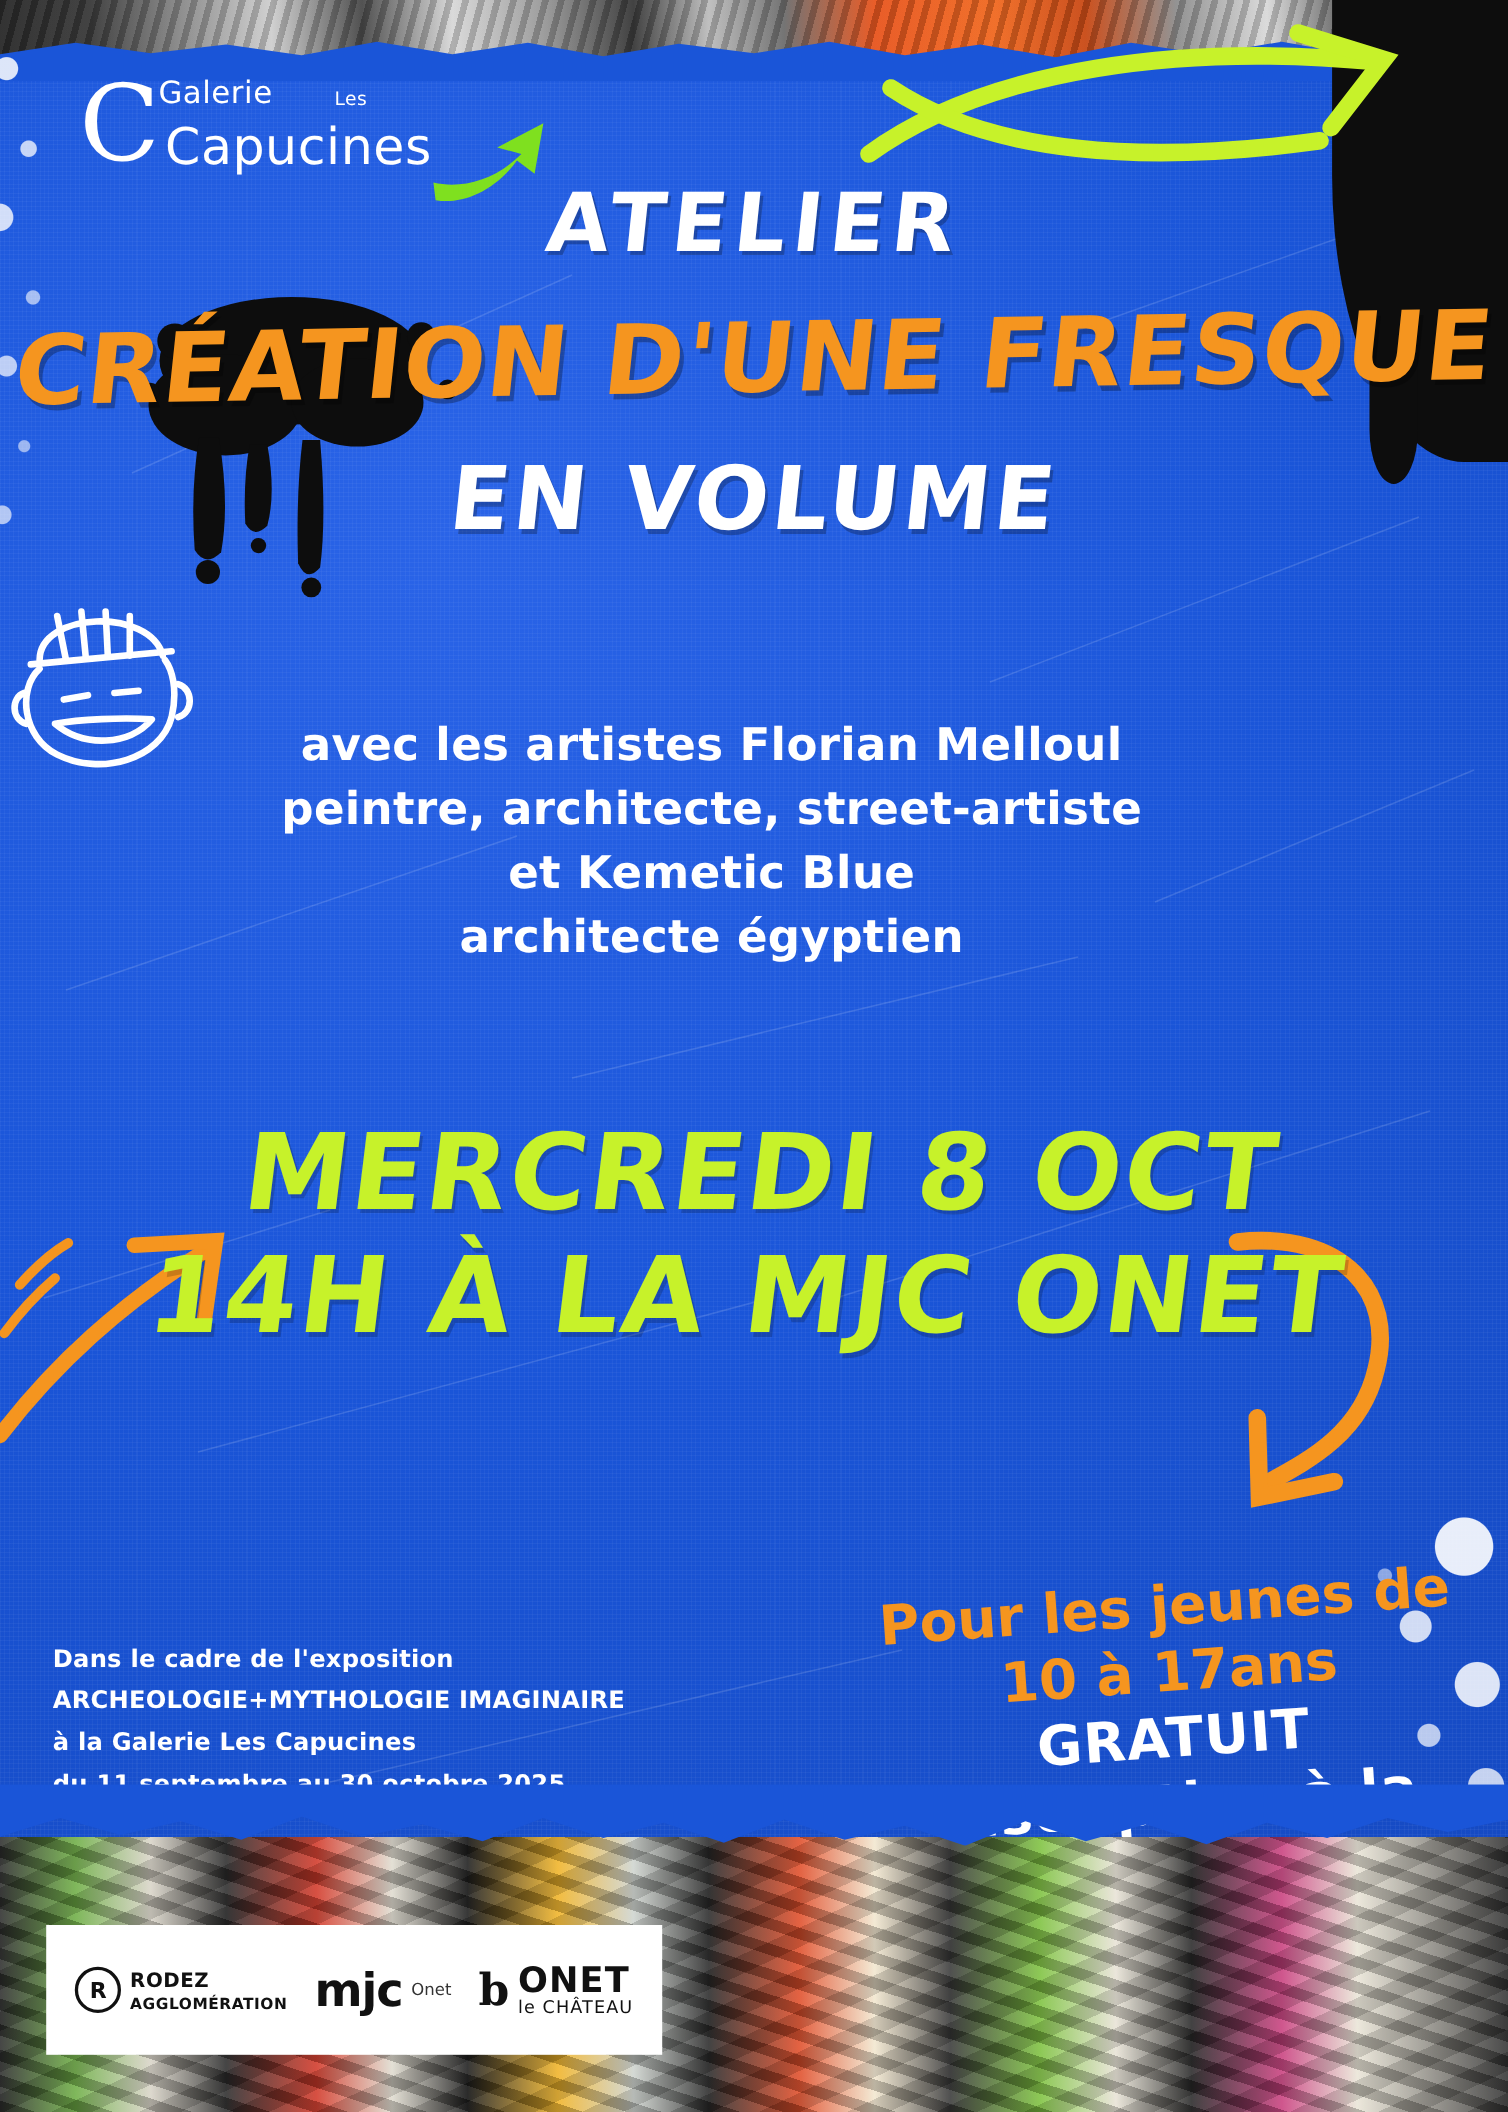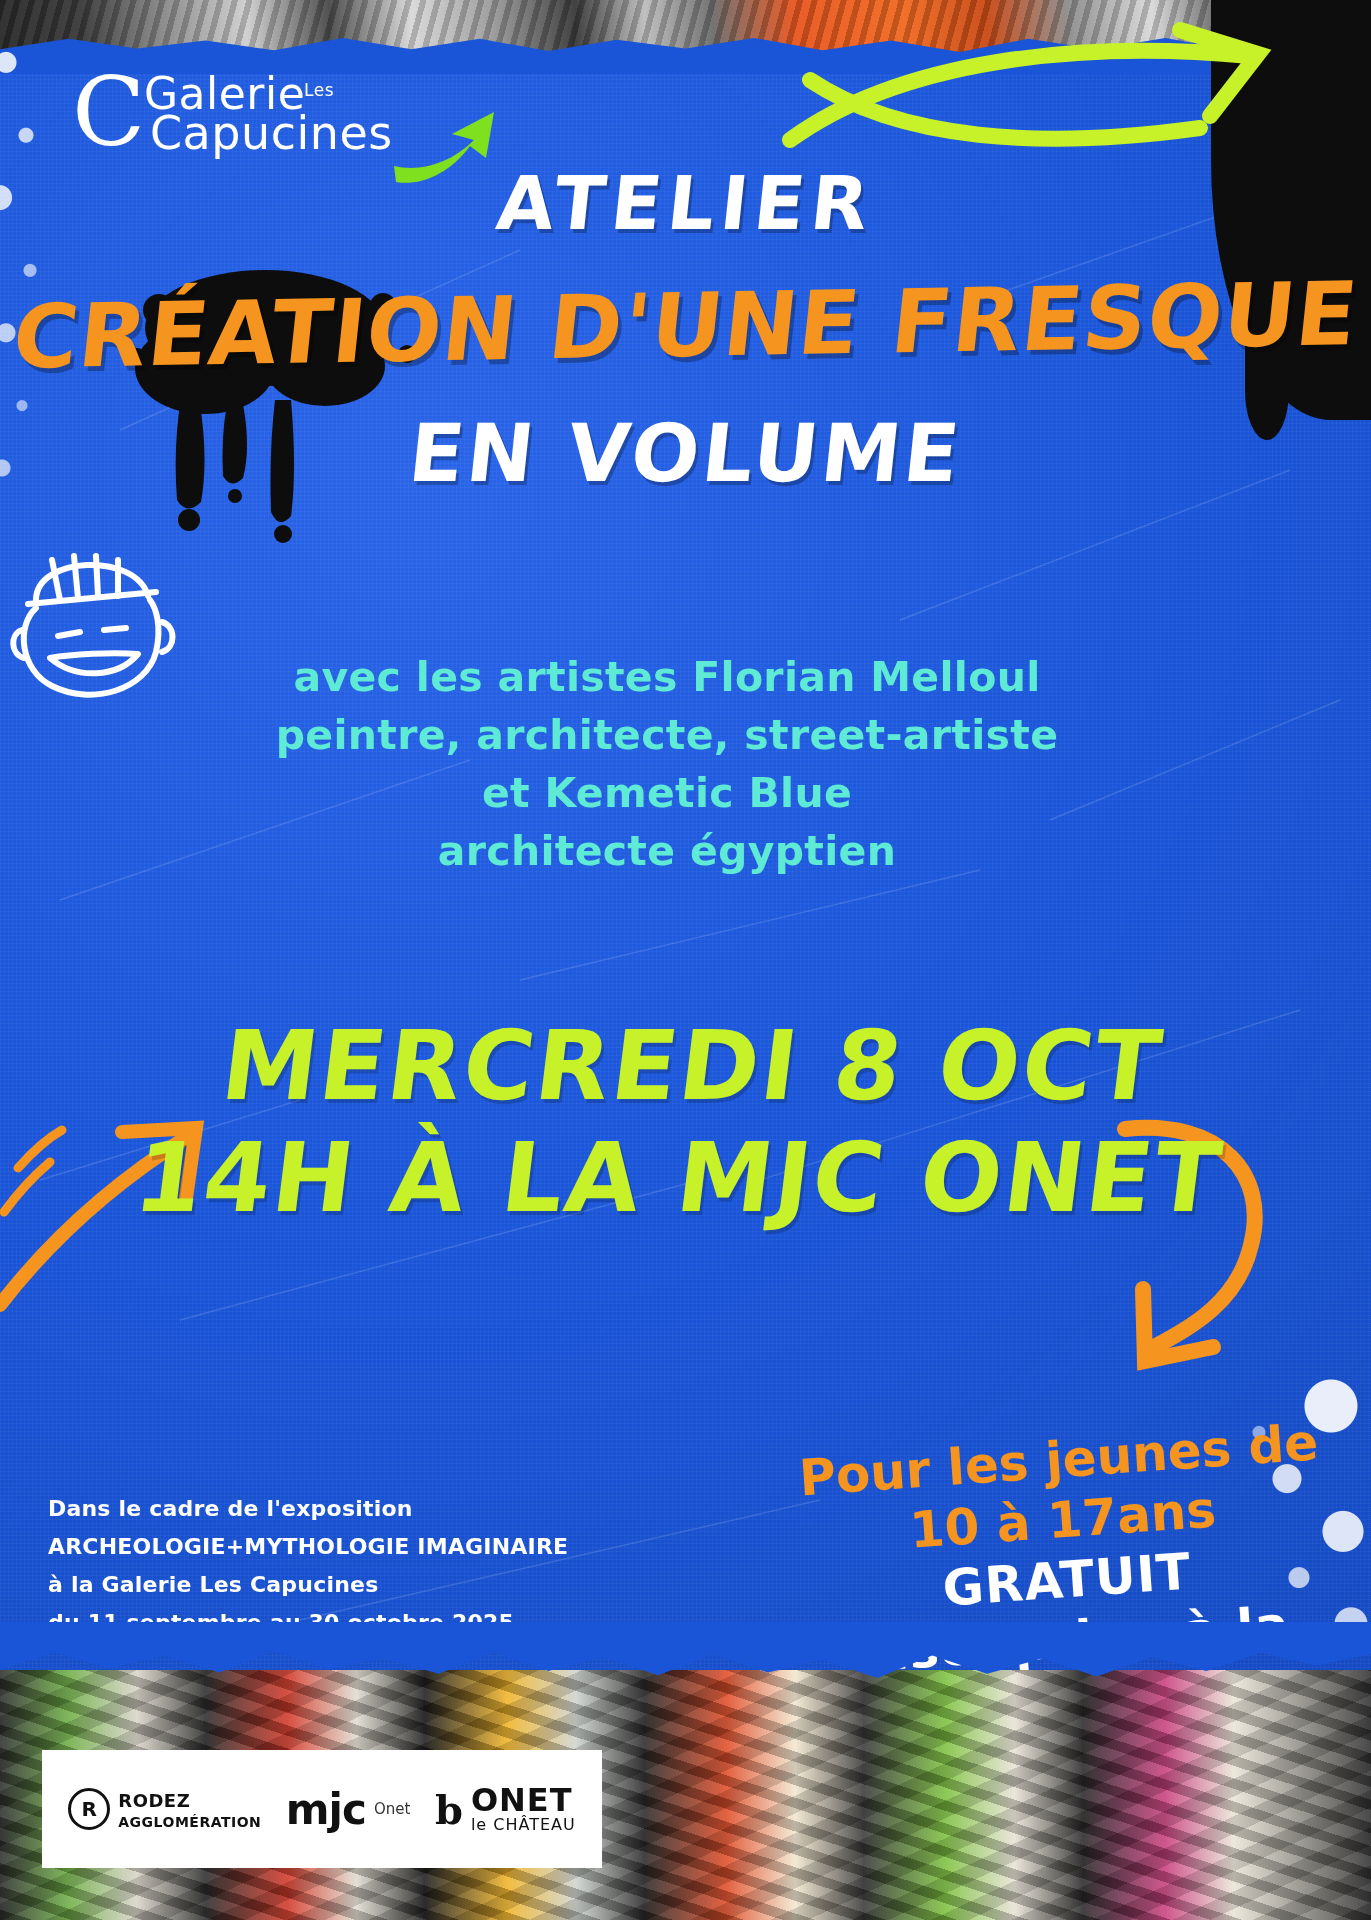--- a/index.html
+++ b/index.html
@@ -158,21 +158,21 @@
     position: absolute;
     left: 0; top: 2px;
     font-family: "DejaVu Serif", serif;
     font-size: 96px;
     line-height: 96px;
     font-weight: 400;
   }
   .logo .l-galerie {
     position: absolute;
     left: 72px; top: 6px;
-    font-size: 44px;
+    font-size: 28px;
     letter-spacing: .5px;
     font-weight: 400;
   }
   .logo .l-les {
     position: absolute;
     left: 232px; top: 18px;
     font-size: 17px;
     letter-spacing: .5px;
   }
   .logo .l-capucines {
@@ -229,26 +229,25 @@
     width: 330px; height: 300px;
     pointer-events: none;
   }
 
   
   .artists {
     position: absolute;
     left: 0; top: 648px;
     width: 1294px;
     text-align: center;
-    color: #5eead4;
+    color: #ffffff;
     font-weight: 700;
     font-size: 41px;
     line-height: 58px;
     letter-spacing: .3px;
-    padding-left: 20px;
   }
 
   
   .date-block {
     position: absolute;
     left: 0; top: 1010px;
     width: 1371px;
     text-align: center;
     color: #c7f22a;
     font-weight: 700;

